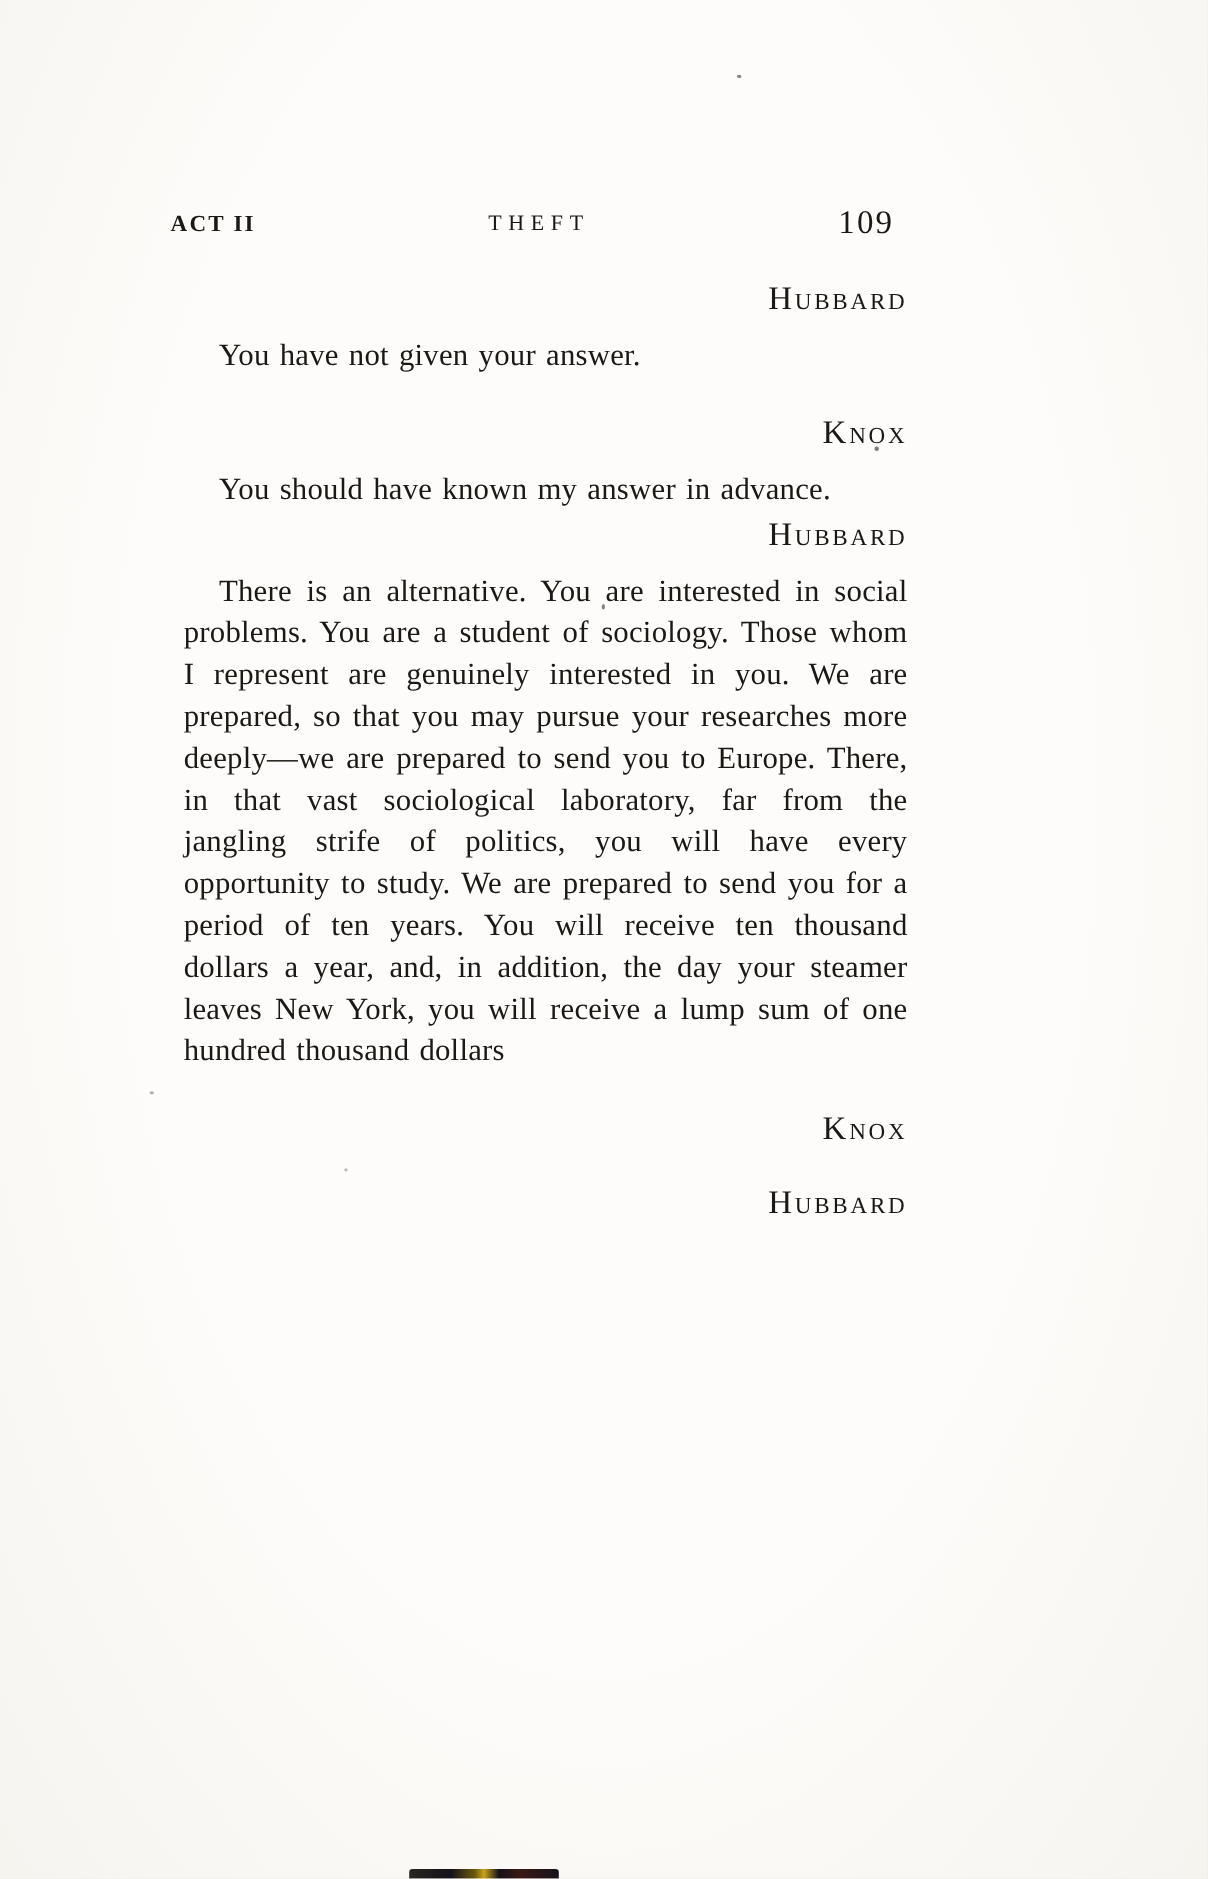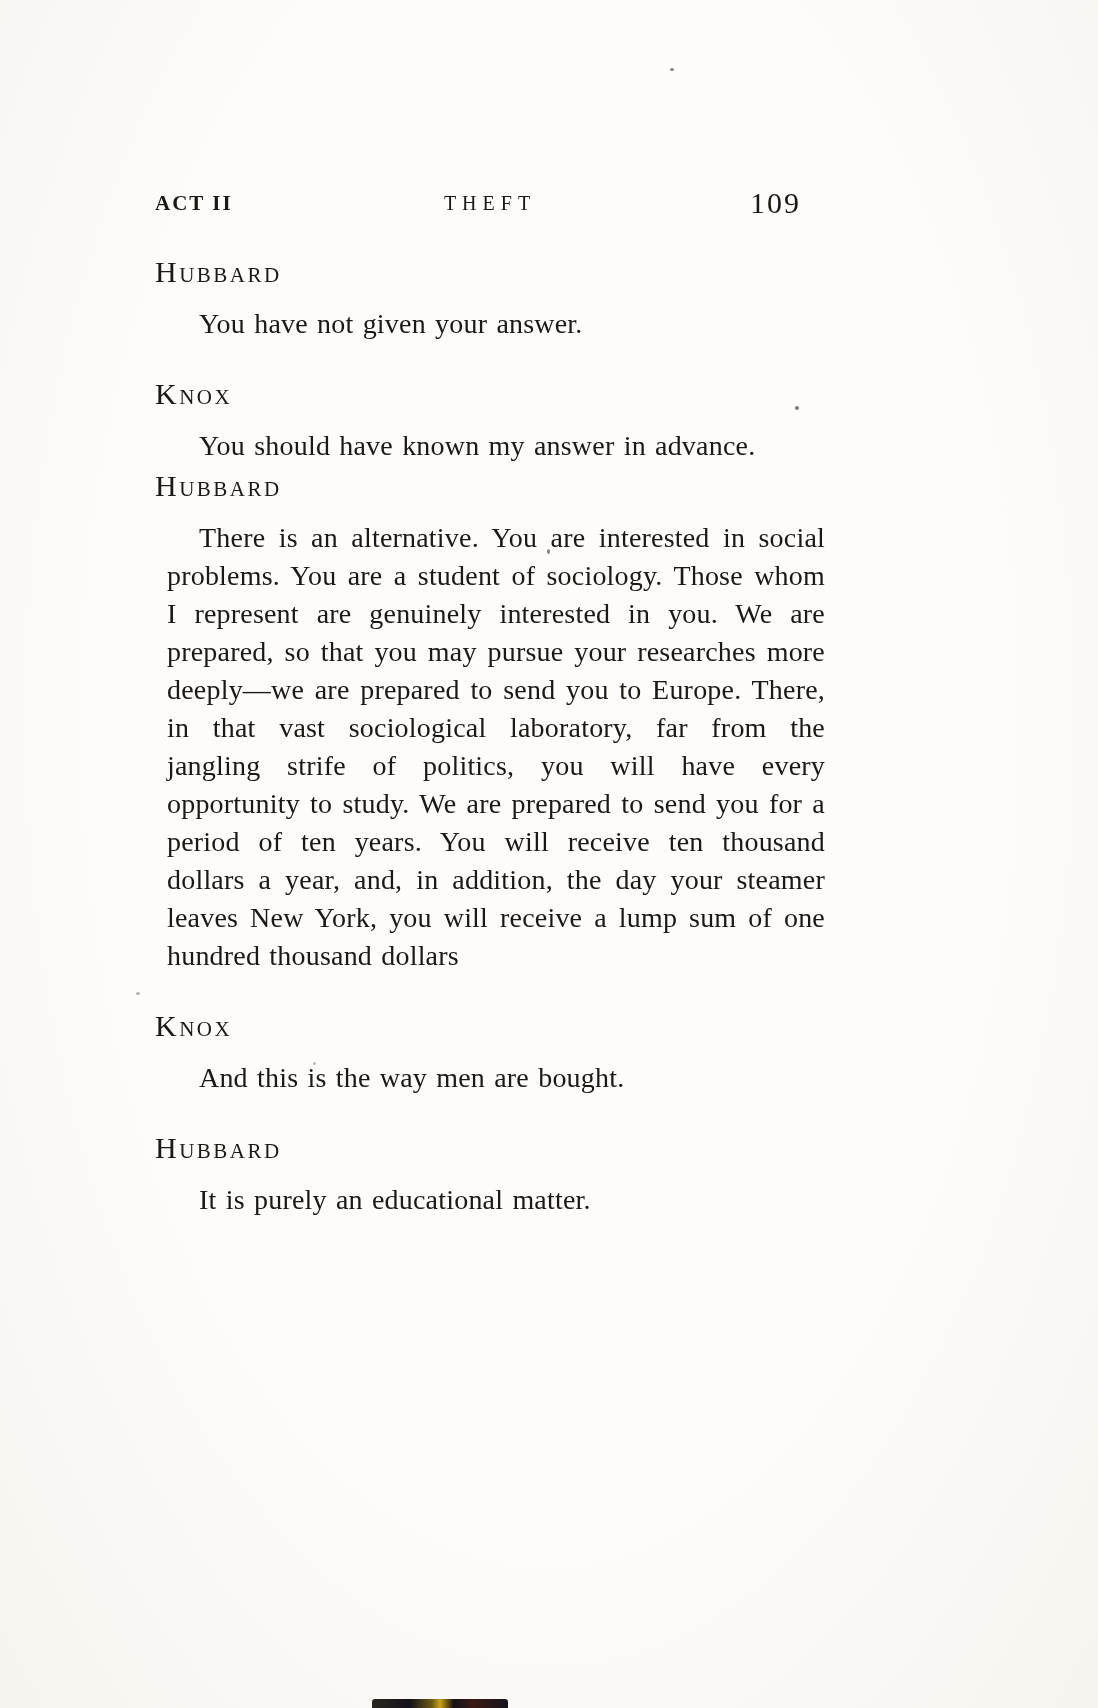--- a/index.html
+++ b/index.html
@@ -41,33 +41,33 @@
   .running-title {
     position: absolute;
     left: 50%;
     transform: translateX(-50%);
     bottom: 0;
     font-size: 20px;
     letter-spacing: 6px;
   }
   .pagenum {
     position: absolute;
-    right: 24px;
+    right: 12px;
     bottom: 0;
     font-size: 30px;
     letter-spacing: 2px;
   }
   section.dialogue {
     margin-top: 34px;
   }
   section.dialogue.tight {
     margin-top: 4px;
   }
   .speaker {
-    text-align: left;
+    text-align: right;
     font-variant: small-caps;
     font-size: 30px;
     letter-spacing: 2.5px;
     line-height: 34px;
   }
   p.line {
     margin: 16px 0 0 12px;
     font-size: 28px;
     line-height: 38px;
     text-align: justify;
@@ -120,26 +120,24 @@
       <p class="line">You should have known my answer in advance.</p>
     </section>
 
     <section class="dialogue tight">
       <div class="speaker">Hubbard</div>
       <p class="line">There is an alternative. You are interested in social problems. You are a student of sociology. Those whom I represent are genuinely interested in you. We are prepared, so that you may pursue your researches more deeply—we are prepared to send you to Europe. There, in that vast sociological laboratory, far from the jangling strife of politics, you will have every opportunity to study. We are prepared to send you for a period of ten years. You will receive ten thousand dollars a year, and, in addition, the day your steamer leaves New York, you will receive a lump sum of one hundred thousand dollars</p>
     </section>
 
     <section class="dialogue">
       <div class="speaker">Knox</div>
-      <p class="line">And this is the way men are bought.</p>
     </section>
 
     <section class="dialogue">
       <div class="speaker">Hubbard</div>
-      <p class="line">It is purely an educational matter.</p>
     </section>
 
   </div>
 
   <div class="speck speck-1"></div>
   <div class="speck speck-2"></div>
   <div class="speck speck-3"></div>
   <div class="speck speck-4"></div>
   <div class="speck speck-5"></div>
   <div class="bottom-artifact"></div>

